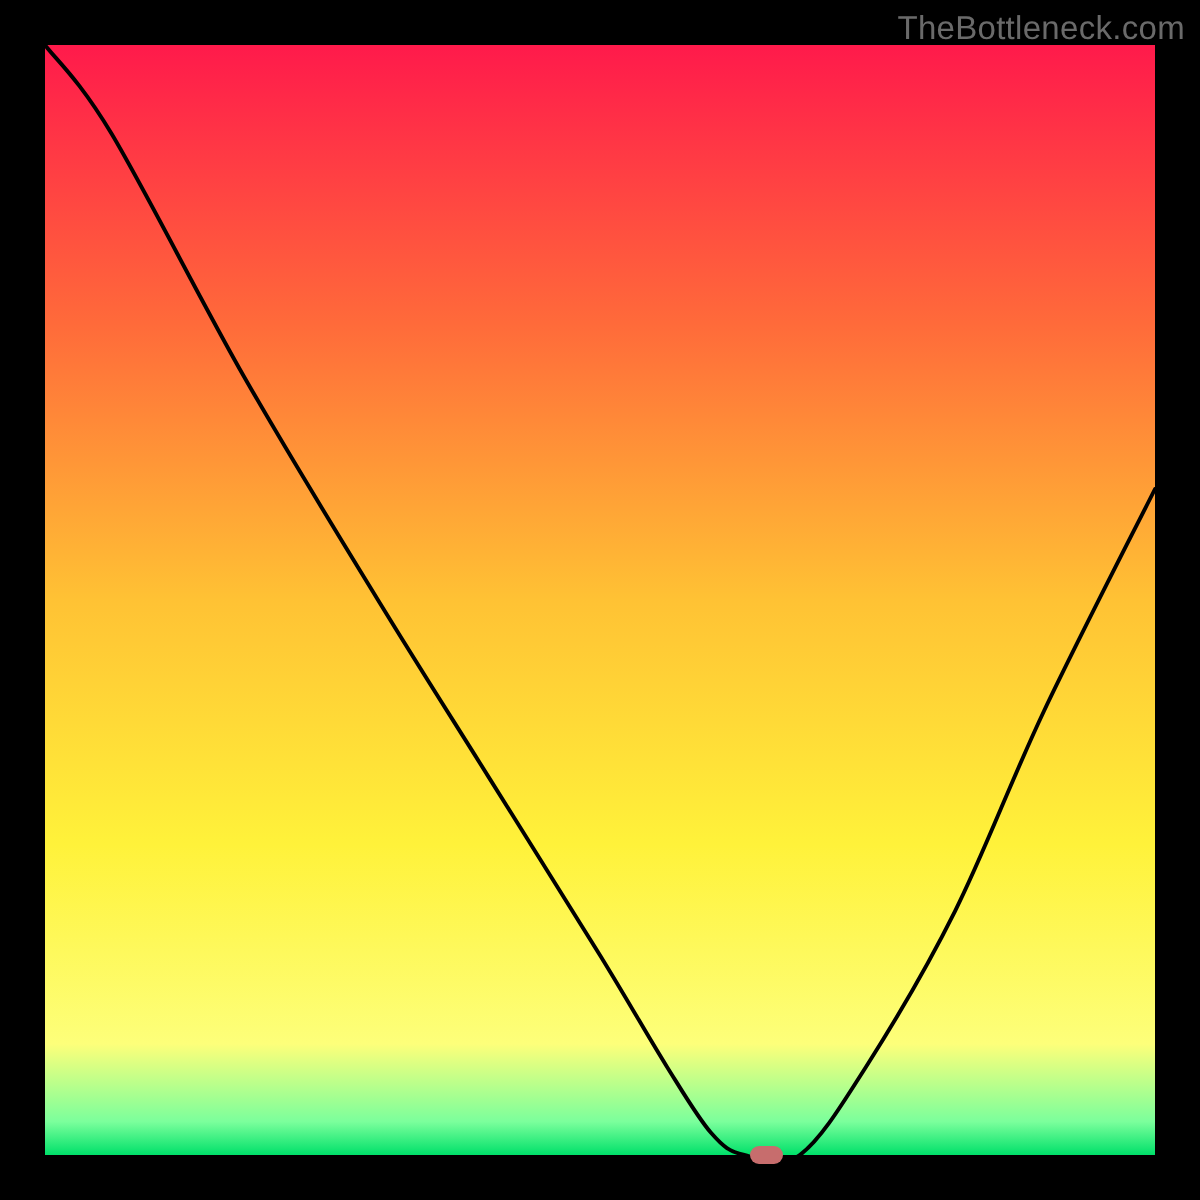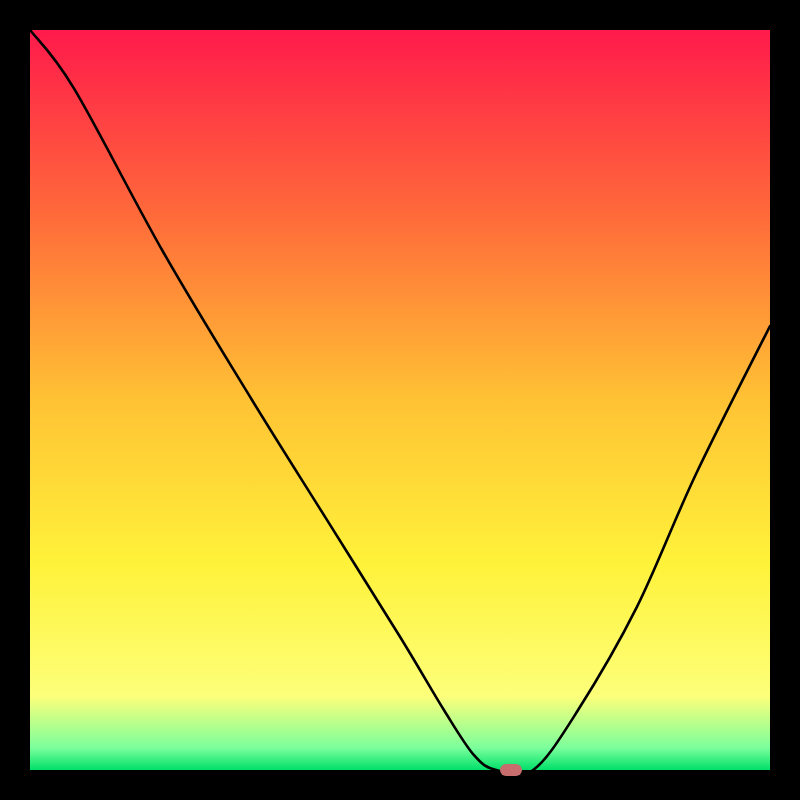--- a/index.html
+++ b/index.html
@@ -28,20 +28,21 @@
     width: 22px;
     height: 12px;
     border-radius: 6px;
     background: #c76d6d;
   }
 </style>
 </head>
 <body>
 
 <div class="container">
+  <div class="watermark">TheBottleneck.com</div>
 
   <div class="plot">
     <svg viewBox="0 0 740 740" width="740" height="740">
       <defs>
         <linearGradient id="bg-grad" x1="0" y1="0" x2="0" y2="1">
             <stop offset="0.00%" stop-color="#ff1a4b"></stop>
             <stop offset="25.00%" stop-color="#ff6a3a"></stop>
             <stop offset="50.00%" stop-color="#ffc234"></stop>
             <stop offset="72.00%" stop-color="#fff23a"></stop>
             <stop offset="90.00%" stop-color="#fdff7a"></stop>

